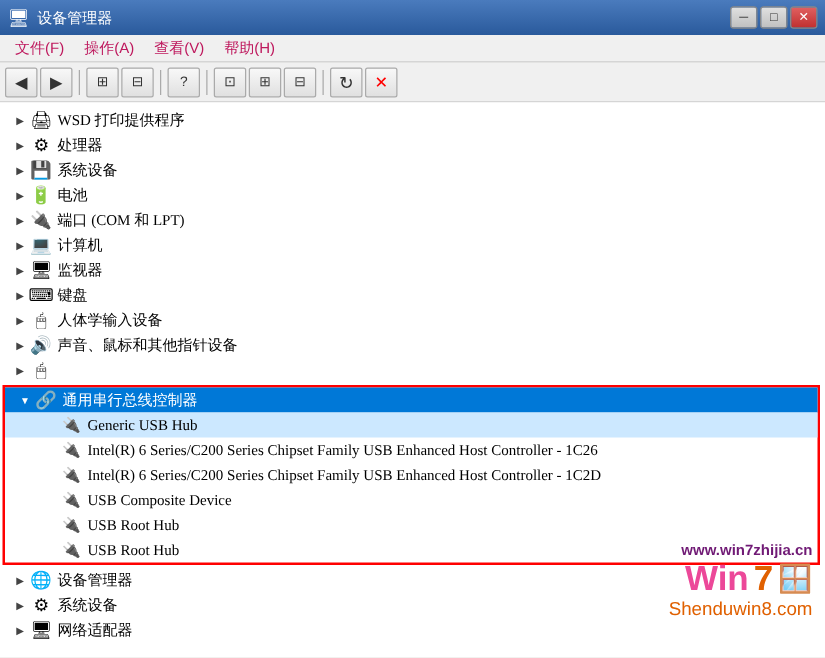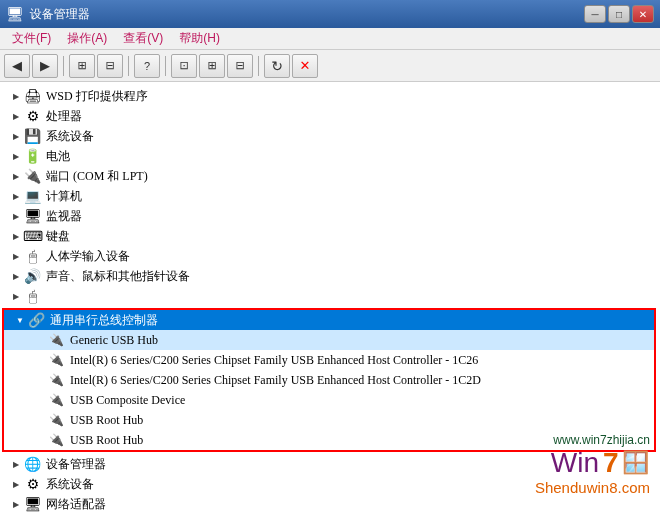--- a/index.html
+++ b/index.html
@@ -159,23 +159,23 @@
     .watermark {
       position: absolute;
       bottom: 30px;
       right: 10px;
       display: flex;
       flex-direction: column;
       align-items: flex-end;
       pointer-events: none;
     }
     .watermark-url {
-      color: #14532d;
-      font-size: 12px;
-      font-weight: normal;
+      color: #701a75;
+      font-size: 12px;
+      font-weight: bold;
     }
     .watermark-bottom {
       color: #e06000;
       font-size: 15px;
     }
   </style>
 </head>
 <body>
 
 <div class="title-bar">
@@ -344,19 +344,19 @@
       <div class="tree-expand">▶</div>
       <div class="tree-icon">🖥</div>
       <span class="tree-label">网络适配器</span>
     </div>
 
   </div>
 
   <div class="watermark">
     <span class="watermark-url">www.win7zhijia.cn</span>
     <div style="display:flex;align-items:center;gap:4px;">
-      <span style="font-size:28px;font-weight:normal;color:#701a75;margin-left:12px;">Win</span>
+      <span style="font-size:28px;font-weight:bold;color:#ec4899;margin-left:12px;">Win</span>
       <span style="font-size:28px;font-weight:bold;color:#e06000;">7</span>
       <span style="font-size:22px;color:#1a6ecf;">🪟</span>
     </div>
     <span class="watermark-bottom">Shenduwin8.com</span>
   </div>
 </div>
 
 </body></html>

